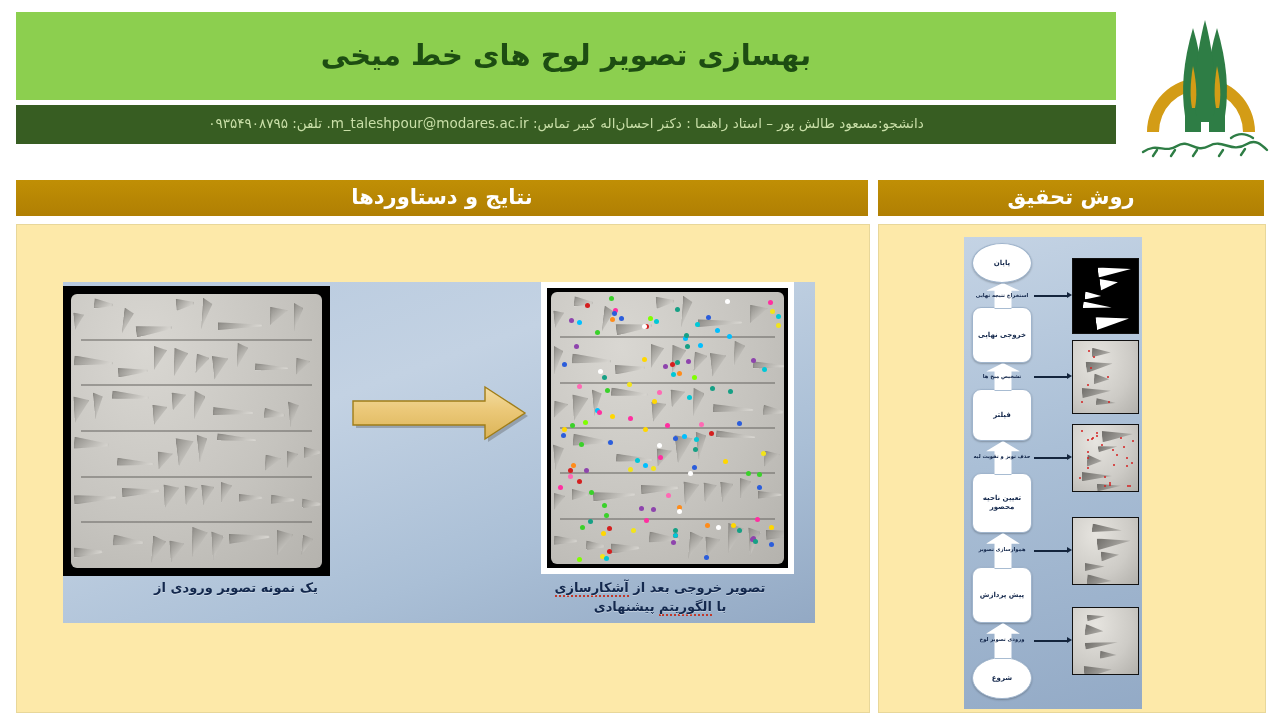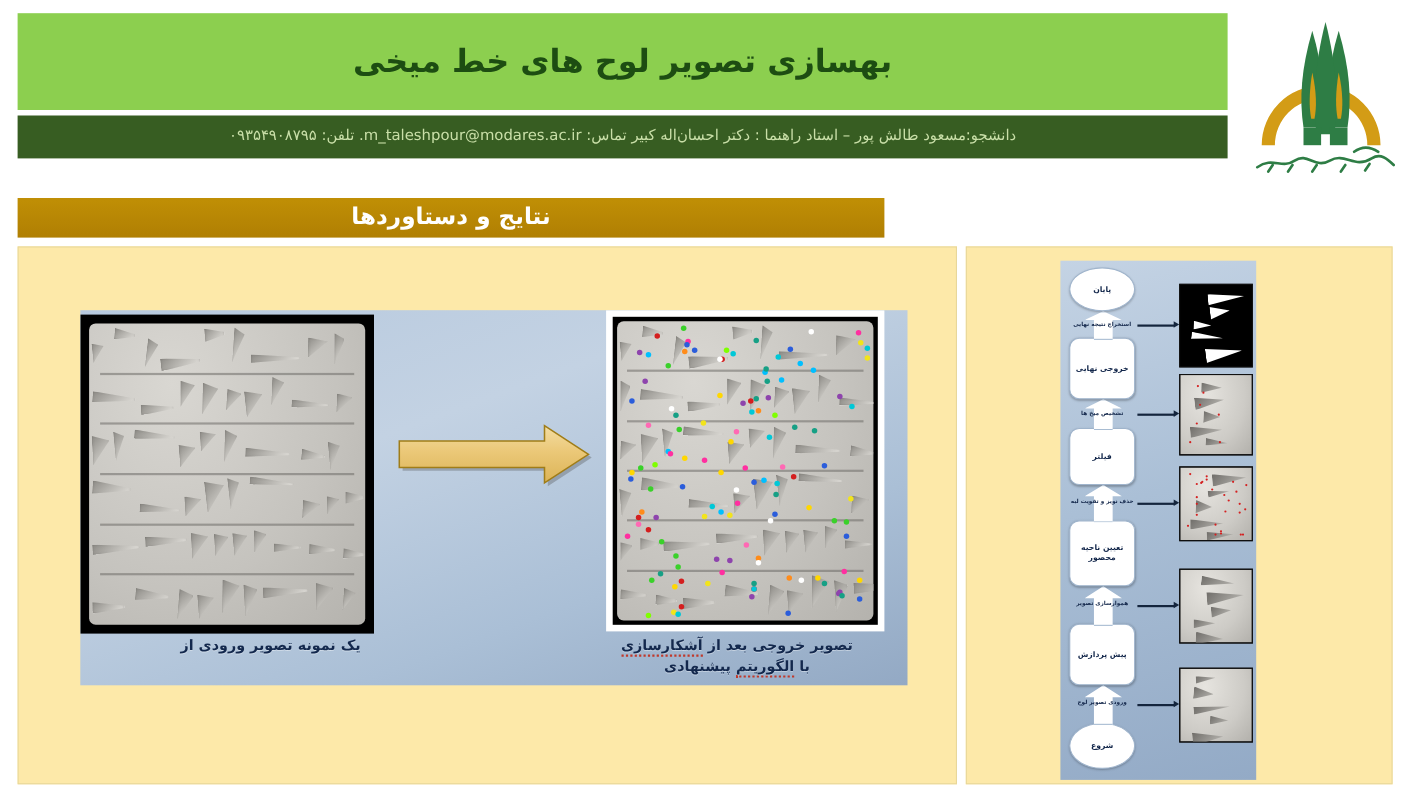--- a/index.html
+++ b/index.html
@@ -52,35 +52,35 @@
   .sec-head{
     position:absolute;height:36px;
     background:#b8860b;
     background:linear-gradient(#c08f05,#b07f03);
     display:flex;align-items:center;justify-content:center;
   }
   .sec-head span{
     color:#ffffff;font-size:21px;font-weight:bold;direction:rtl;
     margin-top:-3px;
   }
-  #sec-results{left:16px;top:180px;width:788px;}
+  #sec-results{left:16px;top:180px;width:852px;}
   #sec-method{left:878px;top:180px;width:386px;}
 
   
   .panel{
     position:absolute;
     background:#fde9a9;
     border:1px solid #e8d79a;
   }
   #panel-results{left:16px;top:224px;width:852px;height:487px;}
   #panel-method{left:878px;top:224px;width:386px;height:487px;}
 
   
   .figure{
-    position:absolute;left:56px;top:57px;width:752px;height:341px;
+    position:absolute;left:46px;top:57px;width:752px;height:341px;
     background:linear-gradient(160deg,#b7c9de 0%,#c3d2e3 35%,#aabfd6 70%,#93a9c4 100%);
     overflow:hidden;
   }
   .tablet-wrap{position:absolute;}
   #tablet-input{left:0px;top:4px;width:267px;height:290px;}
   #tablet-output{left:478px;top:0px;width:253px;height:292px;}
 
   .tablet-frame{
     width:100%;height:100%;
     box-sizing:border-box;
@@ -210,20 +210,23 @@
       <g fill="none" stroke="#2e7d45" stroke-width="2.4" stroke-linecap="round">
         <path d="M8 148 C22 138 30 150 42 142 C54 134 60 150 74 142 C88 134 96 150 112 140 C120 135 126 140 132 146"></path>
         <path d="M18 152 L22 146 M36 152 L40 146 M58 152 L62 146 M84 152 L88 146 M106 151 L110 145"></path>
         <path d="M96 134 C104 128 112 130 118 134"></path>
       </g>
     </svg>
   </div>
 
   <div class="sec-head" id="sec-results">
     <span>نتایج و دستاوردها</span>
+  </div>
+  <div class="sec-head" id="sec-method">
+    <span>روش تحقیق</span>
   </div>
 
   <div class="panel" id="panel-results">
 
     <div class="figure">
 
       <div class="tablet-wrap" id="tablet-input">
         <div class="tablet-frame">
           <div class="tablet-face" id="face-in">
               <div class="rule" style="top: 44.6667px;"></div>

